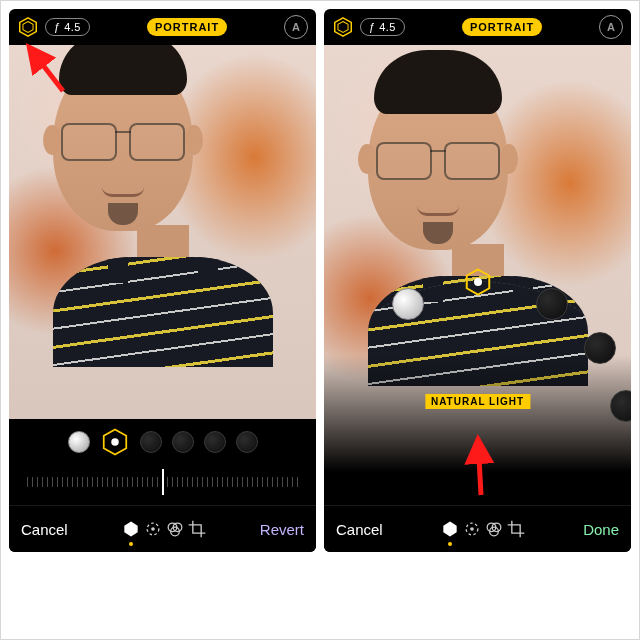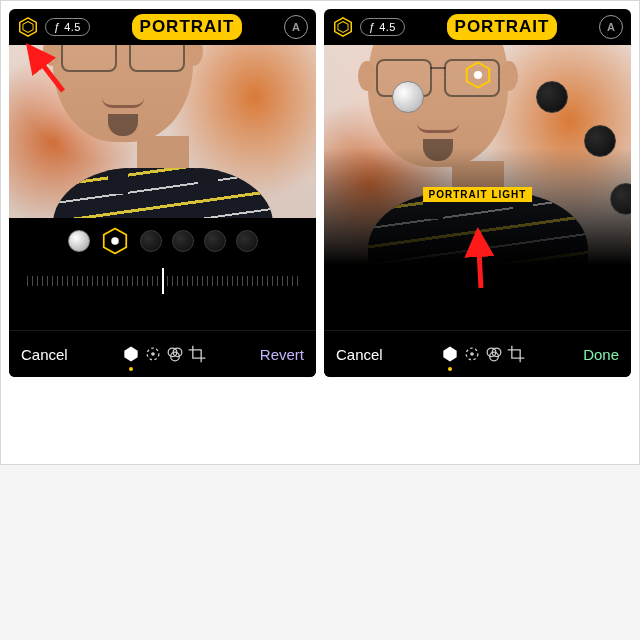--- a/index.html
+++ b/index.html
@@ -1,23 +1,23 @@
 <!DOCTYPE html>
 <html><head>
 <meta charset="utf-8">
 <style>
   html,body{margin:0;padding:0;background:#f5f5f5;font-family:-apple-system,Helvetica,Arial,sans-serif;}
-  .stage{width:640px;height:465px;position:relative;background:#fff;border:1px solid #d7d7d7;box-sizing:border-box;overflow:hidden;}
+  .stage{width:640px;height:640px;position:relative;background:#fff;border:1px solid #d7d7d7;box-sizing:border-box;overflow:hidden;}
   .pair{position:absolute;left:8px;top:8px;right:8px;bottom:87px;display:flex;gap:8px;}
   .phone{flex:1;background:#000;border-radius:6px;overflow:hidden;display:flex;flex-direction:column;position:relative;}
   .topbar{height:36px;display:flex;align-items:center;padding:0 8px;gap:6px;position:relative;z-index:3;}
   .hex-icon{width:22px;height:22px;display:flex;align-items:center;justify-content:center;}
   .hex-icon svg{display:block;}
   .pill{border:1px solid #888;color:#fff;border-radius:11px;font-size:11px;padding:2px 8px;letter-spacing:0.5px;}
-  .pill.yellow{background:#FFCC00;color:#000;border:none;font-weight:700;font-size:17px;letter-spacing:1px;padding:3px 8px;}
+  .pill.yellow{background:#FFCC00;color:#000;border:none;font-weight:700;font-size:11px;letter-spacing:1px;padding:3px 8px;}
   .spacer{flex:1;}
   .markup-btn{width:22px;height:22px;border:1.3px solid #999;color:#999;border-radius:50%;display:flex;align-items:center;justify-content:center;font-size:11px;font-weight:600;}
   .photo-area{flex:1;position:relative;overflow:hidden;}
   .photo-bg{position:absolute;inset:0;background:
      radial-gradient(120px 120px at 30% 18%, #f2d3c8 0%, rgba(242,211,200,0) 70%),
      radial-gradient(140px 160px at 80% 30%, #d97a38 0%, rgba(217,122,56,0) 65%),
      radial-gradient(130px 130px at 15% 55%, #cf6b36 0%, rgba(207,107,54,0) 65%),
      linear-gradient(#e9d7ce,#d9c7bd);}
   .head{position:absolute;left:50%;top:44%;transform:translate(-50%,-50%);}
   .face{width:140px;height:178px;background:linear-gradient(#d9a783,#c89672);border-radius:70px 70px 62px 62px/90px 90px 78px 78px;position:relative;}
@@ -37,21 +37,21 @@
 
   
   .editor{background:#000;}
   .lighting-row{height:46px;display:flex;align-items:center;justify-content:center;gap:10px;position:relative;}
   .lighting-dot{width:20px;height:20px;border-radius:50%;border:1px solid #3a3a3a;background:radial-gradient(circle at 35% 35%, #2d2d2d, #0c0c0c);} 
   .lighting-dot.bright{background:radial-gradient(circle at 35% 35%, #fff, #9f9f9f);border-color:#888;}
   .lighting-hex{width:30px;height:30px;display:flex;align-items:center;justify-content:center;}
   .slider-row{height:34px;position:relative;margin:0 18px 6px;}
   .slider-ticks{position:absolute;inset:0;background:repeating-linear-gradient(90deg,#6b6b6b 0 1px,transparent 1px 5px);opacity:.7;top:12px;bottom:12px;}
   .slider-ind{position:absolute;left:50%;top:4px;bottom:4px;width:2px;background:#fff;transform:translateX(-50%);}
-  .toolbar{height:46px;display:flex;align-items:center;padding:0 12px;border-top:1px solid #1a1a1a;margin-top:32px;}
+  .toolbar{height:46px;display:flex;align-items:center;padding:0 12px;border-top:1px solid #1a1a1a;}
   .tool-txt{color:#fff;font-size:15px;}
   .tool-txt.red{color:#c4b5fd;}
   .tool-txt.yellow{color:#86efac;}
   .tool-icon{color:#ccc;position:relative;width:22px;height:22px;display:flex;align-items:center;justify-content:center;}
   .tool-dot{position:absolute;left:50%;bottom:-6px;transform:translateX(-50%);width:4px;height:4px;border-radius:50%;background:#ffcc00;}
 
   
   .fade-bottom{position:absolute;left:0;right:0;bottom:0;height:150px;background:linear-gradient(rgba(0,0,0,0),#000 78%);z-index:2;}
   .light-label{position:absolute;bottom:96px;left:50%;transform:translateX(-50%);background:#ffcc00;color:#000;font-size:10px;font-weight:700;letter-spacing:1px;padding:2px 6px;z-index:3;}
   .dial{position:absolute;left:50%;bottom:-158px;transform:translateX(-50%);width:380px;height:380px;border:1px dashed rgba(200,200,200,0.15);border-radius:50%;z-index:3;}
@@ -203,21 +203,21 @@
               </div>
             <div class="mouth"></div>
               <div class="goatee"></div>
           </div>
           <div class="neck"></div>
           <div class="shirt">
               <div class="collar"></div>
             </div>
         </div>
         <div class="fade-bottom"></div>
-        <span class="light-label">PORTRAIT LIGHT</span>
+        <span class="light-label">NATURAL LIGHT</span>
         <div class="dial">
           <div class="d pm1" style="background:radial-gradient(circle at 35% 35%, #fff, #aaa);border-color:#888;"></div>
           <div class="d p0 sel">
             <svg width="36" height="36" viewBox="0 0 24 24">
                 <polygon points="12,2 21,7 21,17 12,22 3,17 3,7" fill="none" stroke="#FFCC00" stroke-width="1.6"></polygon>
                 <circle cx="12" cy="12" r="3.2" fill="#fff"></circle>
               </svg>
           </div>
           <div class="d p1"></div>
           <div class="d p2"></div>

